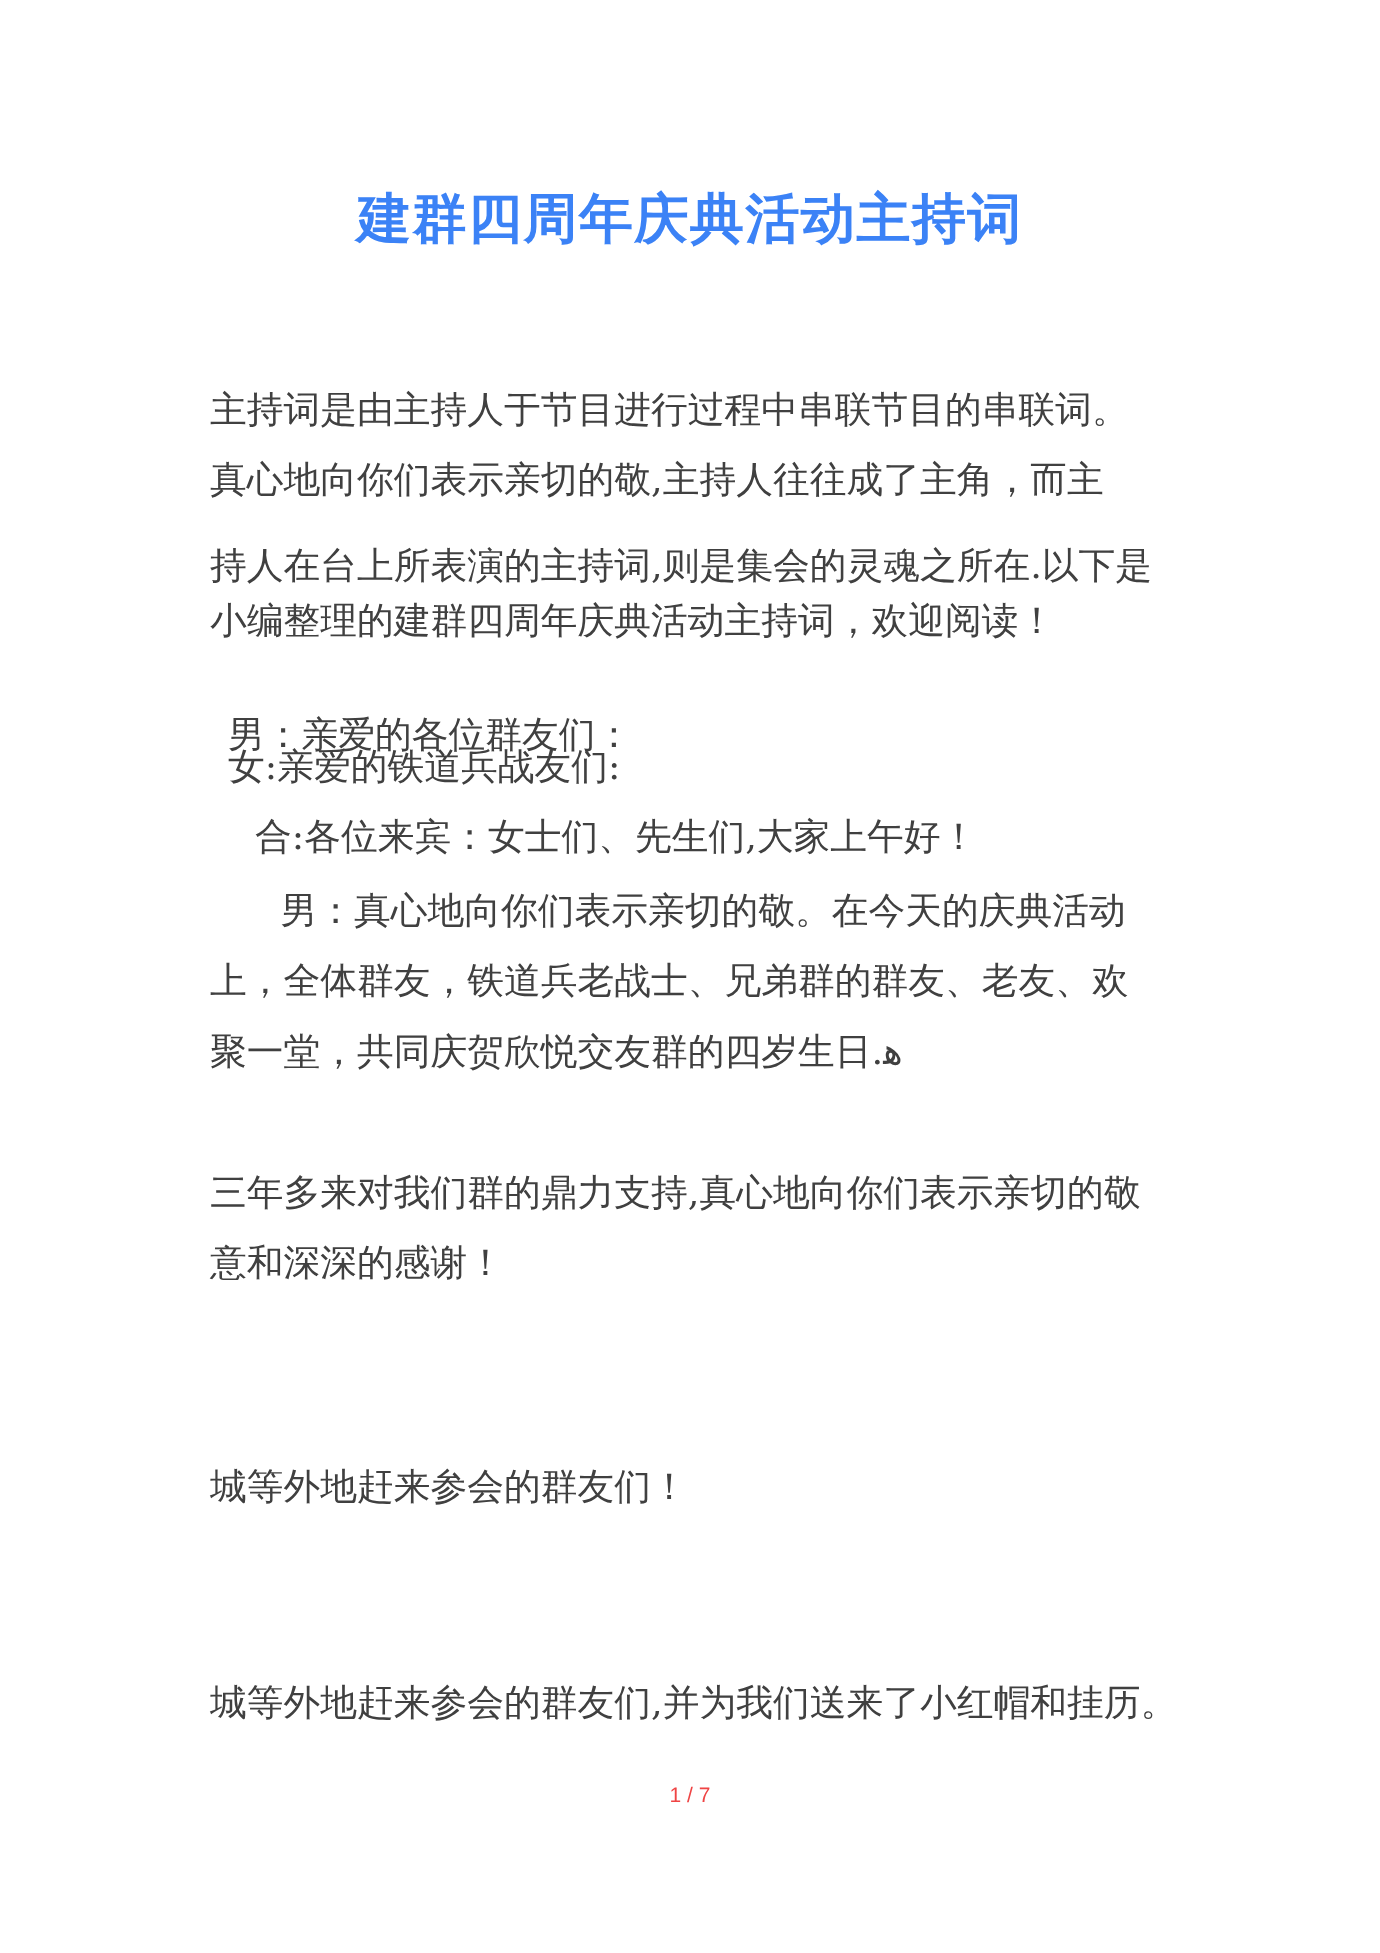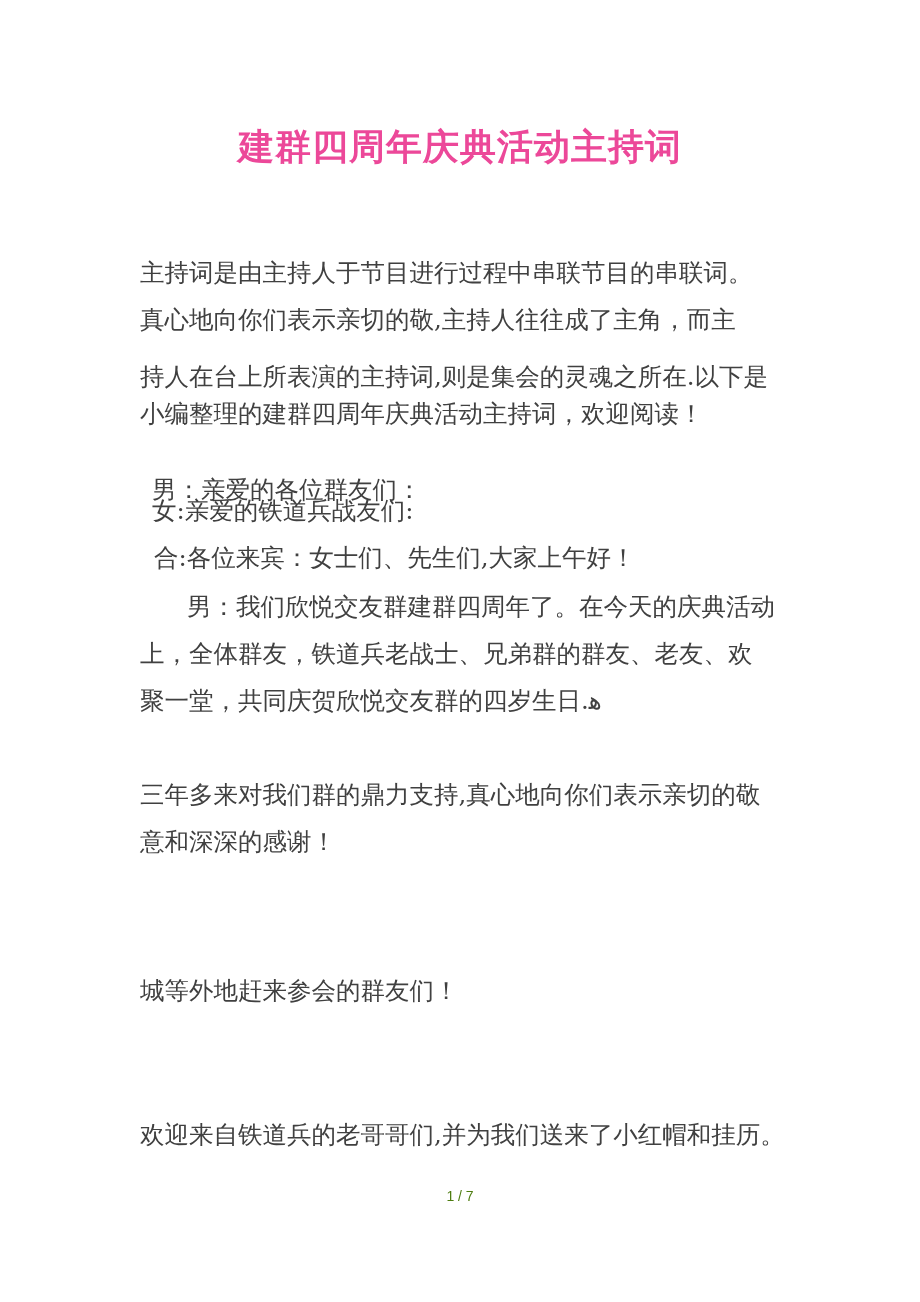--- a/index.html
+++ b/index.html
@@ -25,62 +25,62 @@
     .title {
       position: absolute;
       left: 0;
       top: 122px;
       width: 920px;
       text-align: center;
       font-family: "DejaVu Sans", "Liberation Sans", sans-serif;
       font-size: 36px;
       font-weight: bold;
       letter-spacing: 1px;
-      color: #ec4899;
+      color: #3b82f6;
       line-height: 50px;
     }
     .line {
       position: absolute;
       left: 140px;
       font-size: 24.5px;
       line-height: 34px;
       white-space: nowrap;
       color: #404040;
     }
     .footer {
       position: absolute;
       left: 0;
       top: 1188px;
       width: 920px;
       text-align: center;
       font-family: "Liberation Sans", "DejaVu Sans", sans-serif;
       font-size: 14px;
-      color: #4d7c0f;
+      color: #ef4444;
     }
   </style>
 </head>
 <body>
 
 <div class="page">
   <div class="title">建群四周年庆典活动主持词</div>
 
   <div class="line" style="top:256px;">主持词是由主持人于节目进行过程中串联节目的串联词。</div>
   <div class="line" style="top:303px;">真心地向你们表示亲切的敬,主持人往往成了主角，而主</div>
   <div class="line" style="top:360px;">持人在台上所表演的主持词,则是集会的灵魂之所在.以下是</div>
   <div class="line" style="top:397px;">小编整理的建群四周年庆典活动主持词，欢迎阅读！</div>
 
   <div class="line" style="top:473px; left:152px;">男：亲爱的各位群友们：</div>
   <div class="line" style="top:494px; left:152px;">女:亲爱的铁道兵战友们:</div>
-  <div class="line" style="top:541px; left:154px;">合:各位来宾：女士们、先生们,大家上午好！</div>
+  <div class="line" style="top:541px; left:170px;">合:各位来宾：女士们、先生们,大家上午好！</div>
 
-  <div class="line" style="top:590px; left:187px;">男：我们欣悦交友群建群四周年了。在今天的庆典活动</div>
+  <div class="line" style="top:590px; left:187px;">男：真心地向你们表示亲切的敬。在今天的庆典活动</div>
   <div class="line" style="top:637px;">上，全体群友，铁道兵老战士、兄弟群的群友、老友、欢</div>
   <div class="line" style="top:684px;">聚一堂，共同庆贺欣悦交友群的四岁生日.ﻫ</div>
 
   <div class="line" style="top:778px;">三年多来对我们群的鼎力支持,真心地向你们表示亲切的敬</div>
   <div class="line" style="top:825px;">意和深深的感谢！</div>
 
   <div class="line" style="top:974px;">城等外地赶来参会的群友们！</div>
 
-  <div class="line" style="top:1118px;">欢迎来自铁道兵的老哥哥们,并为我们送来了小红帽和挂历。</div>
+  <div class="line" style="top:1118px;">城等外地赶来参会的群友们,并为我们送来了小红帽和挂历。</div>
 
   <div class="footer">1 / 7</div>
 </div>
 
 </body></html>

